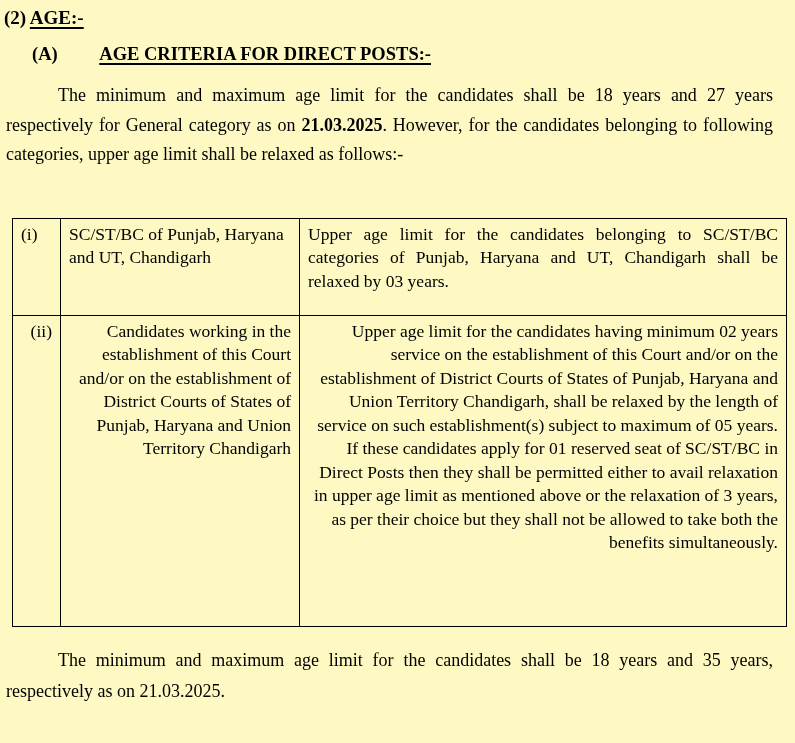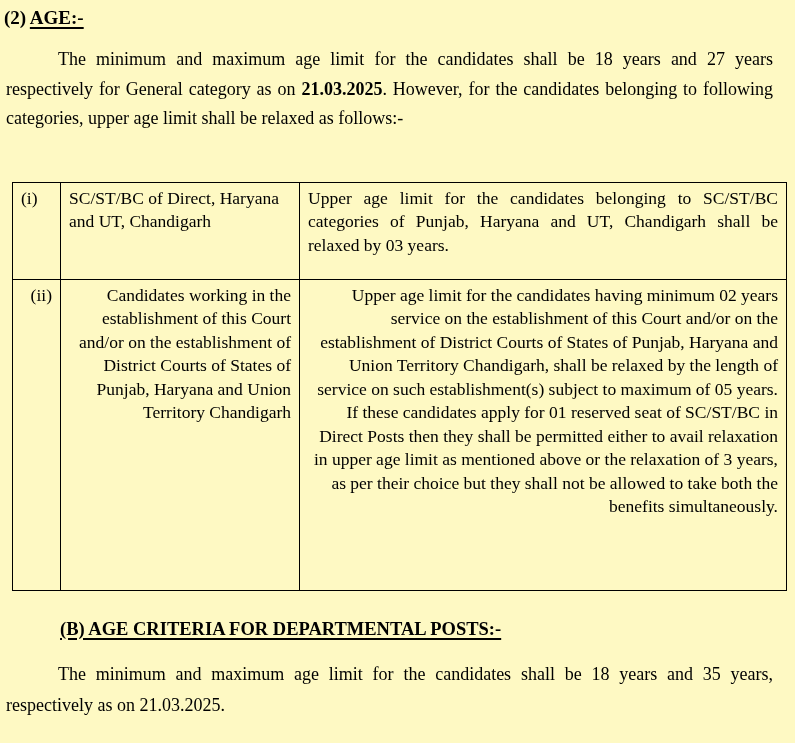--- a/index.html
+++ b/index.html
@@ -87,39 +87,40 @@
 </head>
 <body>
 
 <div class="page">
 
   <div class="doc-heading">
     <span>(2)</span>
     <span class="u">AGE:-</span>
   </div>
 
+  <div class="sub-heading">
+    <span class="num">(A)</span>
+    <span class="u">AGE CRITERIA FOR DIRECT POSTS:-</span>
+  </div>
 
   <p class="body-para">
     <span>The minimum and maximum age limit for the candidates shall be 18 years and 27 years respectively for General category as on </span><span class="bold">21.03.2025</span><span>. However, for the candidates belonging to following categories, upper age limit shall be relaxed as follows:-</span>
   </p>
 
   <table class="age-table">
     <tbody>
       <tr class="row-first">
         <td class="col-sno">(i)</td>
-        <td class="col-category">SC/ST/BC of Direct, Haryana and UT, Chandigarh</td>
+        <td class="col-category">SC/ST/BC of Punjab, Haryana and UT, Chandigarh</td>
         <td class="col-relaxation">Upper age limit for the candidates belonging to SC/ST/BC categories of Punjab, Haryana and UT, Chandigarh shall be relaxed by 03 years.</td>
       </tr>
       <tr class="row-second">
         <td class="col-sno">(ii)</td>
         <td class="col-category">Candidates working in the establishment of this Court and/or on the establishment of District Courts of States of Punjab, Haryana and Union Territory Chandigarh</td>
         <td class="col-relaxation">Upper age limit for the candidates having minimum 02 years service on the establishment of this Court and/or on the establishment of District Courts of States of Punjab, Haryana and Union Territory Chandigarh, shall be relaxed by the length of service on such establishment(s) subject to maximum of 05 years. If these candidates apply for 01 reserved seat of SC/ST/BC in Direct Posts then they shall be permitted either to avail relaxation in upper age limit as mentioned above or the relaxation of 3 years, as per their choice but they shall not be allowed to take both the benefits simultaneously.</td>
       </tr>
     </tbody>
   </table>
 
-  <div>
-    <span class="sub-heading-b">(B) AGE CRITERIA FOR DEPARTMENTAL POSTS:-</span>
-  </div>
 
   <p class="final-para">The minimum and maximum age limit for the candidates shall be 18 years and 35 years, respectively as on 21.03.2025.</p>
 
 </div>
 
 </body></html>

